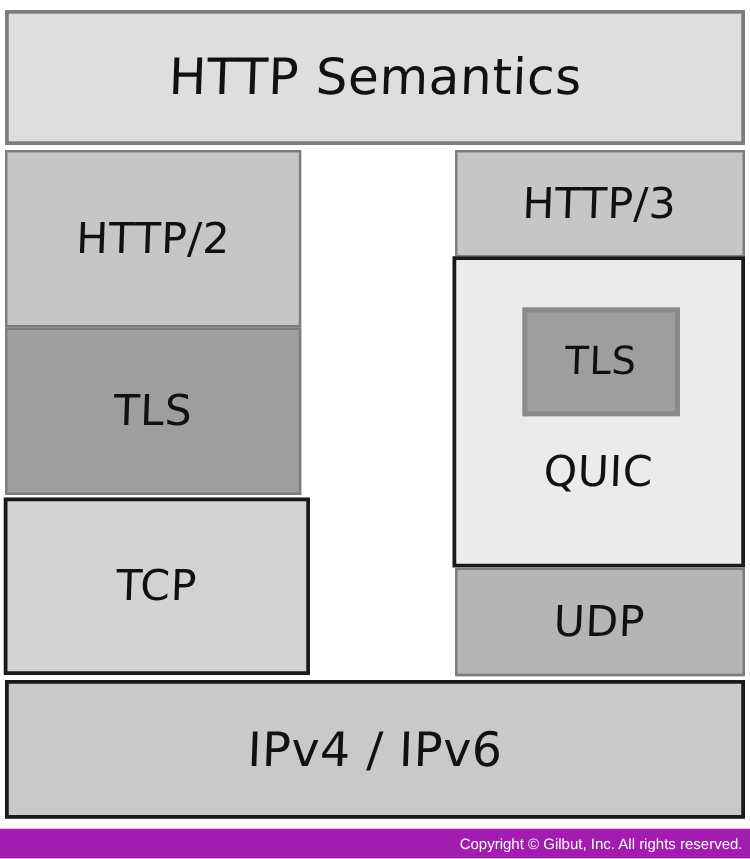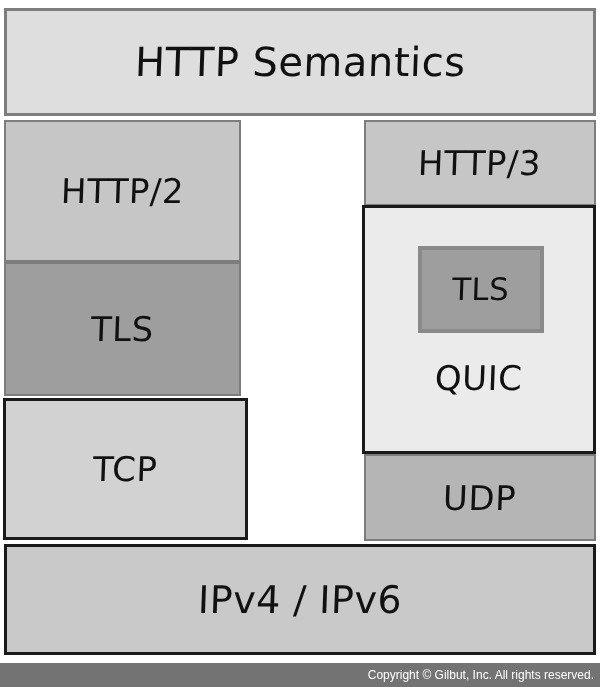--- a/index.html
+++ b/index.html
@@ -146,21 +146,21 @@
   }
   #ip-box .label { font-size: 38px; }
 
   
   #footer-bar {
     position: absolute;
     left: 0;
     top: 663px;
     width: 600px;
     height: 24px;
-    background: #737373;
+    background: #a21caf;
     display: flex;
     align-items: center;
     justify-content: flex-end;
   }
   #copyright-text {
     font-family: "Liberation Sans", sans-serif;
     font-size: 12px;
     color: #ffffff;
     padding-right: 6px;
     white-space: nowrap;

